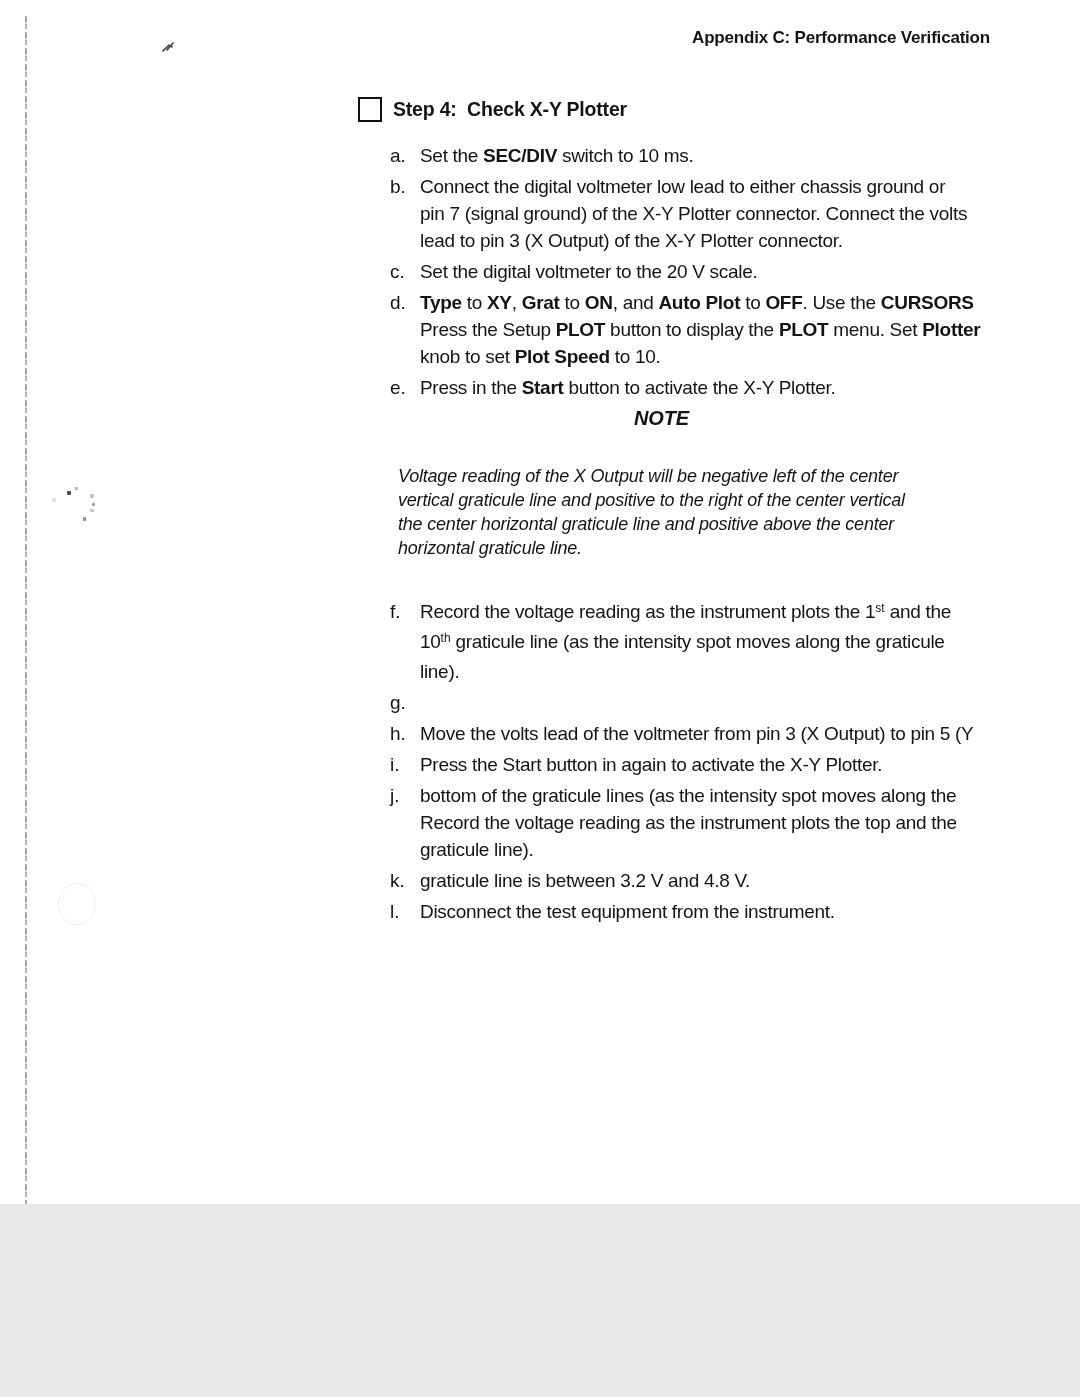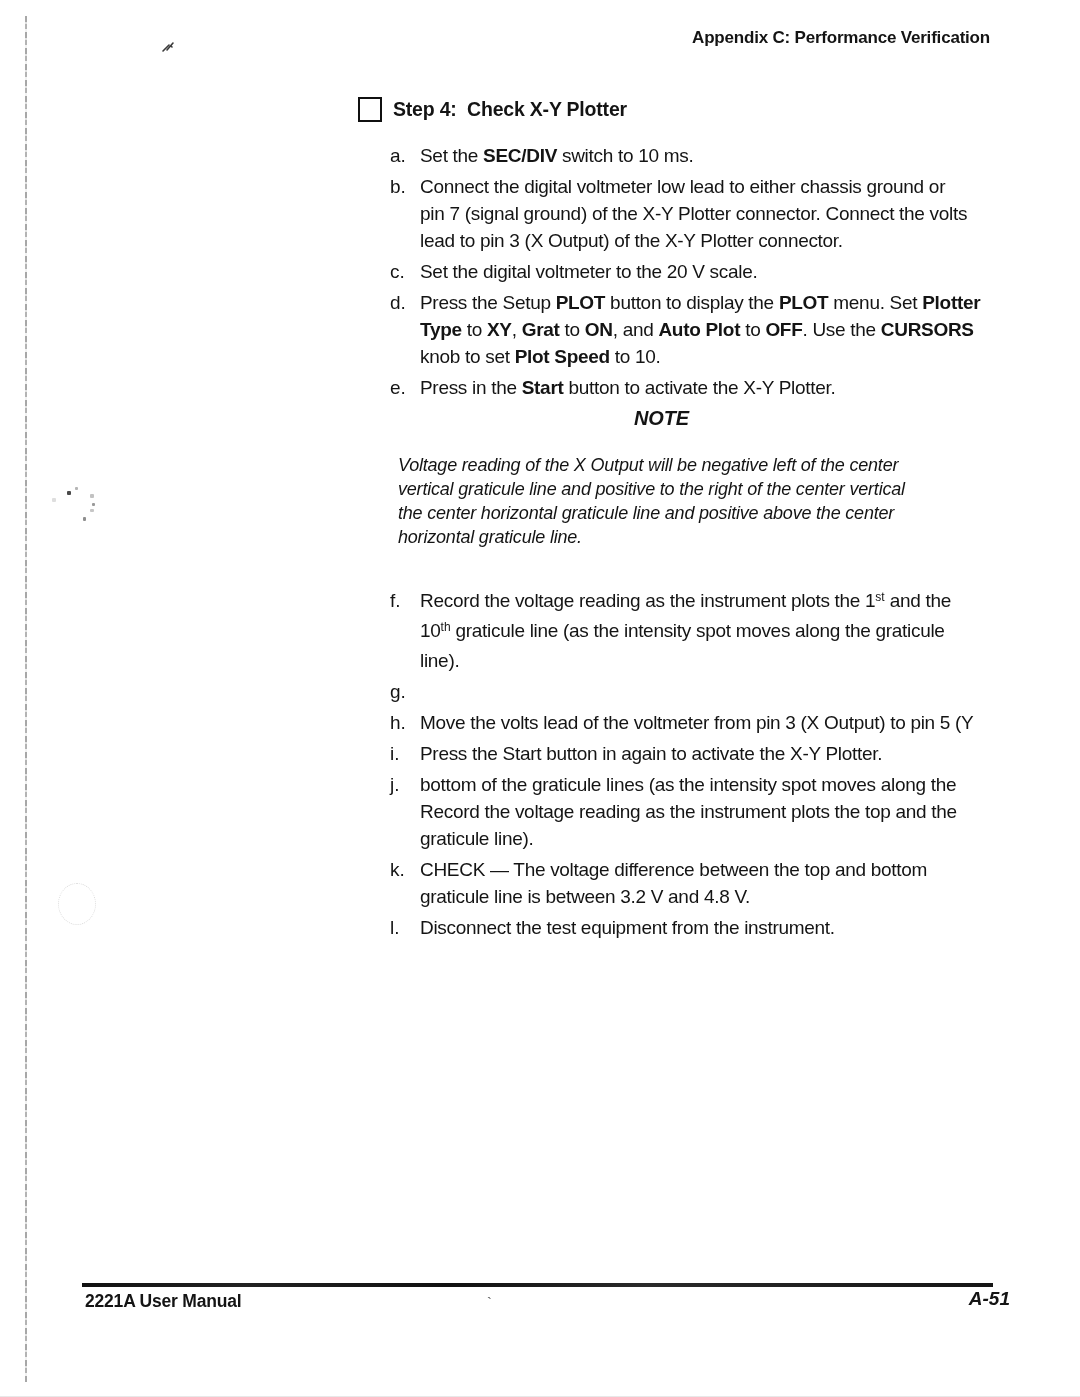--- a/index.html
+++ b/index.html
@@ -1,18 +1,18 @@
 <!DOCTYPE html>
 <html><head>
 <meta charset="utf-8">
 <style>
   html,body{margin:0;padding:0;background:#e8e8e8;}
   .page{
     position:relative;
-    width:1080px;height:1396px;
+    width:1080px;height:1204px;
     background:#ffffff;
     overflow:hidden;
     font-family:"Liberation Sans", sans-serif;
     color:#141414;
   }
   
   .vline{
     position:absolute;left:25px;top:16px;width:2px;height:1366px;opacity:.75;
     background:repeating-linear-gradient(to bottom,
       #8a8a8a 0 6px,#d8d8d8 6px 8px,#9a9a9a 8px 13px,#eeeeee 13px 16px);
@@ -37,21 +37,21 @@
   .list2{margin-top:38px;}
   .item{display:flex;margin-bottom:4px;}
   .lab{display:inline-block;width:30px;margin-left:32px;flex:none;
     font-size:19px;line-height:27px;}
   .body{flex:none;}
   .tline{font-size:19px;line-height:27px;white-space:pre;letter-spacing:-0.3px;}
   .b{font-weight:700;}
   .sup{font-size:12px;position:relative;top:-6px;letter-spacing:0;}
   .note-heading{margin-left:32px;width:543px;text-align:center;
     font-style:italic;font-weight:700;font-size:20px;line-height:27px;margin-top:2px;letter-spacing:-0.2px;}
-  .note-body{margin-top:21px;margin-left:40px;font-style:italic;}
+  .note-body{margin-top:32px;margin-left:40px;font-style:italic;}
   .note-body .tline{font-size:18px;line-height:24px;letter-spacing:-0.2px;}
 </style>
 </head>
 <body>
 
 <div class="page">
 
   <div class="vline"></div>
 
   <svg class="mark" width="20" height="14" viewBox="0 0 20 14">
@@ -96,22 +96,22 @@
         </div>
         <div class="item">
           <span class="lab">c.</span>
           <div class="body">
             <div class="tline"><span>Set the digital voltmeter to the 20 V scale.</span></div>
           </div>
         </div>
         <div class="item">
           <span class="lab">d.</span>
           <div class="body">
+            <div class="tline"><span class="b">Type</span><span> to </span><span class="b">XY</span><span>, </span><span class="b">Grat</span><span> to </span><span class="b">ON</span><span>, and </span><span class="b">Auto Plot</span><span> to </span><span class="b">OFF</span><span>. Use the </span><span class="b">CURSORS</span></div>
             <div class="tline"><span>Press the Setup </span><span class="b">PLOT</span><span> button to display the </span><span class="b">PLOT</span><span> menu. Set </span><span class="b">Plotter</span></div>
-            <div class="tline"><span class="b">Type</span><span> to </span><span class="b">XY</span><span>, </span><span class="b">Grat</span><span> to </span><span class="b">ON</span><span>, and </span><span class="b">Auto Plot</span><span> to </span><span class="b">OFF</span><span>. Use the </span><span class="b">CURSORS</span></div>
             <div class="tline"><span>knob to set </span><span class="b">Plot Speed</span><span> to 10.</span></div>
           </div>
         </div>
         <div class="item">
           <span class="lab">e.</span>
           <div class="body">
             <div class="tline"><span>Press in the </span><span class="b">Start</span><span> button to activate the X-Y Plotter.</span></div>
           </div>
         </div>
       </div>
@@ -153,21 +153,20 @@
           <span class="lab">j.</span>
           <div class="body">
             <div class="tline"><span>bottom of the graticule lines (as the intensity spot moves along the</span></div>
             <div class="tline"><span>Record the voltage reading as the instrument plots the top and the</span></div>
             <div class="tline"><span>graticule line).</span></div>
           </div>
         </div>
         <div class="item">
           <span class="lab">k.</span>
           <div class="body">
-            <div class="tline"><span>CHECK — The voltage difference between the top and bottom</span></div>
             <div class="tline"><span>graticule line is between 3.2 V and 4.8 V.</span></div>
           </div>
         </div>
         <div class="item">
           <span class="lab">l.</span>
           <div class="body">
             <div class="tline"><span>Disconnect the test equipment from the instrument.</span></div>
           </div>
         </div>
       </div>

